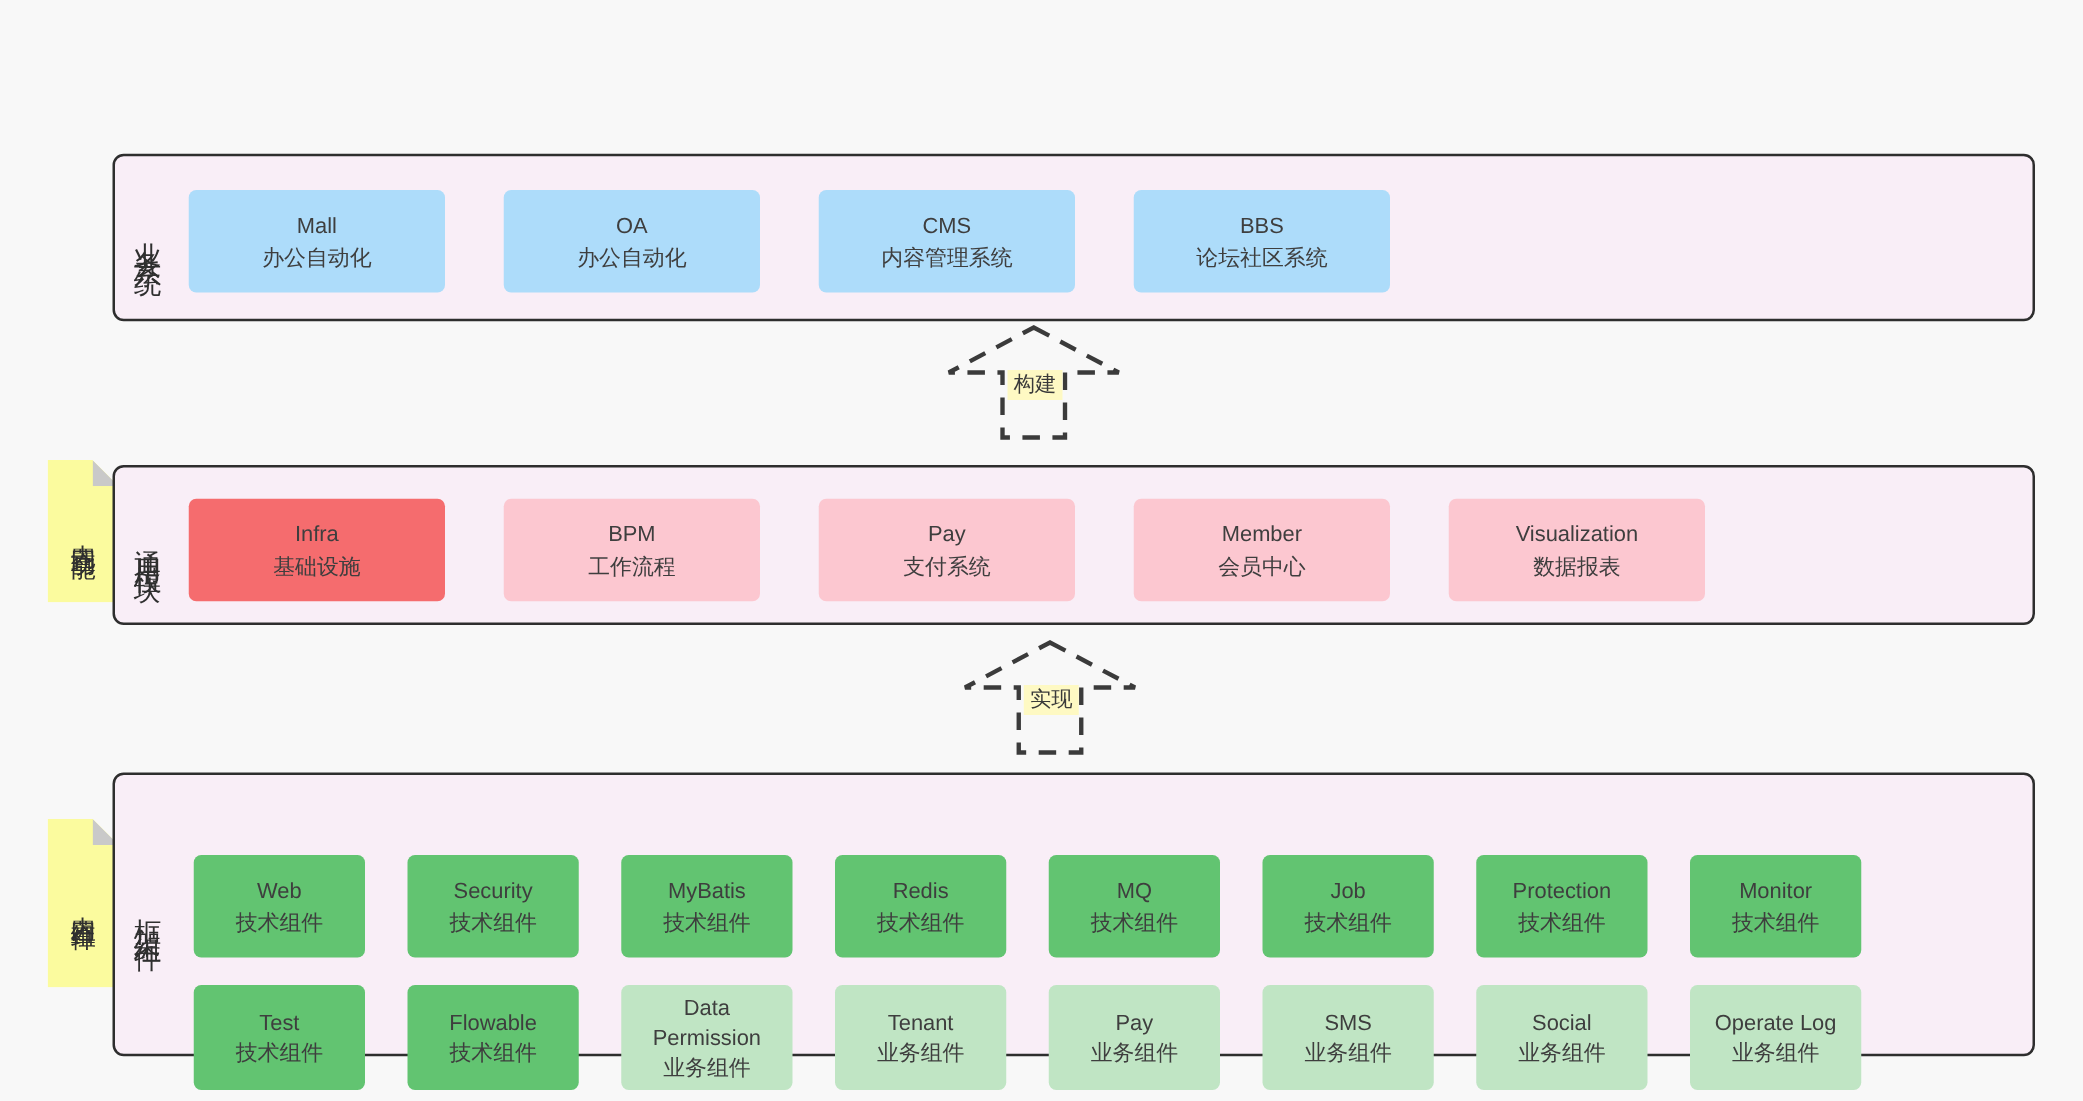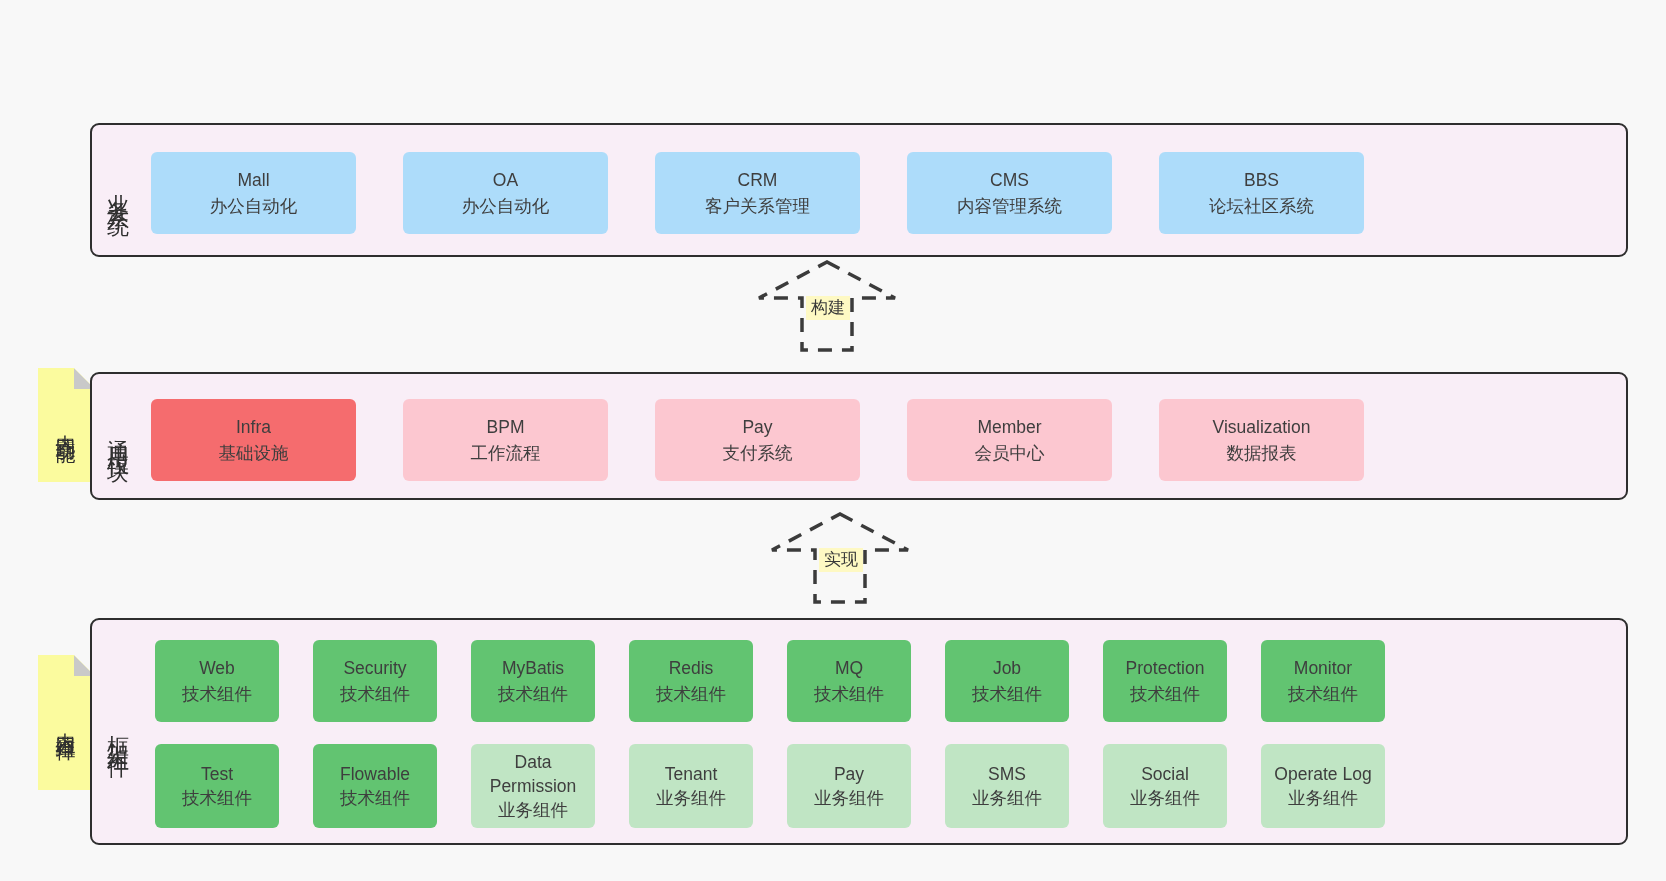--- a/index.html
+++ b/index.html
@@ -36,21 +36,21 @@
   .row.eight.r1{top:20px;}
   .row.eight.r2{top:124px;}
 
   .box{
     border-radius:6px;display:flex;flex-direction:column;
     align-items:center;justify-content:center;
     text-align:center;font-size:17.5px;line-height:26px;
     box-sizing:border-box;
   }
   .row.six .box{width:205px;height:82px;}
-  .row.eight .box{width:124px;height:82px;}
+  .row.eight .box{width:137px;height:82px;margin-top:44px;}
   .row.eight.r2 .box{height:84px;line-height:24px;}
   .row.eight .box-name{max-width:112px;}
 
   .box.blue{background:#addcfa;}
   .box.red{background:#f56c6e;}
   .box.pink{background:#fcc7d0;}
   .box.green{background:#62c471;}
   .box.lightgreen{background:#c0e5c4;}
 
   
@@ -102,24 +102,20 @@
     <div class="row six" id="row-business">
         <div class="box blue">
           <div class="box-name">Mall</div>
           <div class="box-desc">办公自动化</div>
         </div>
         <div class="box blue">
           <div class="box-name">OA</div>
           <div class="box-desc">办公自动化</div>
         </div>
         <div class="box blue">
-          <div class="box-name">CRM</div>
-          <div class="box-desc">客户关系管理</div>
-        </div>
-        <div class="box blue">
           <div class="box-name">CMS</div>
           <div class="box-desc">内容管理系统</div>
         </div>
         <div class="box blue">
           <div class="box-name">BBS</div>
           <div class="box-desc">论坛社区系统</div>
         </div>
       </div>
   </section>
 

